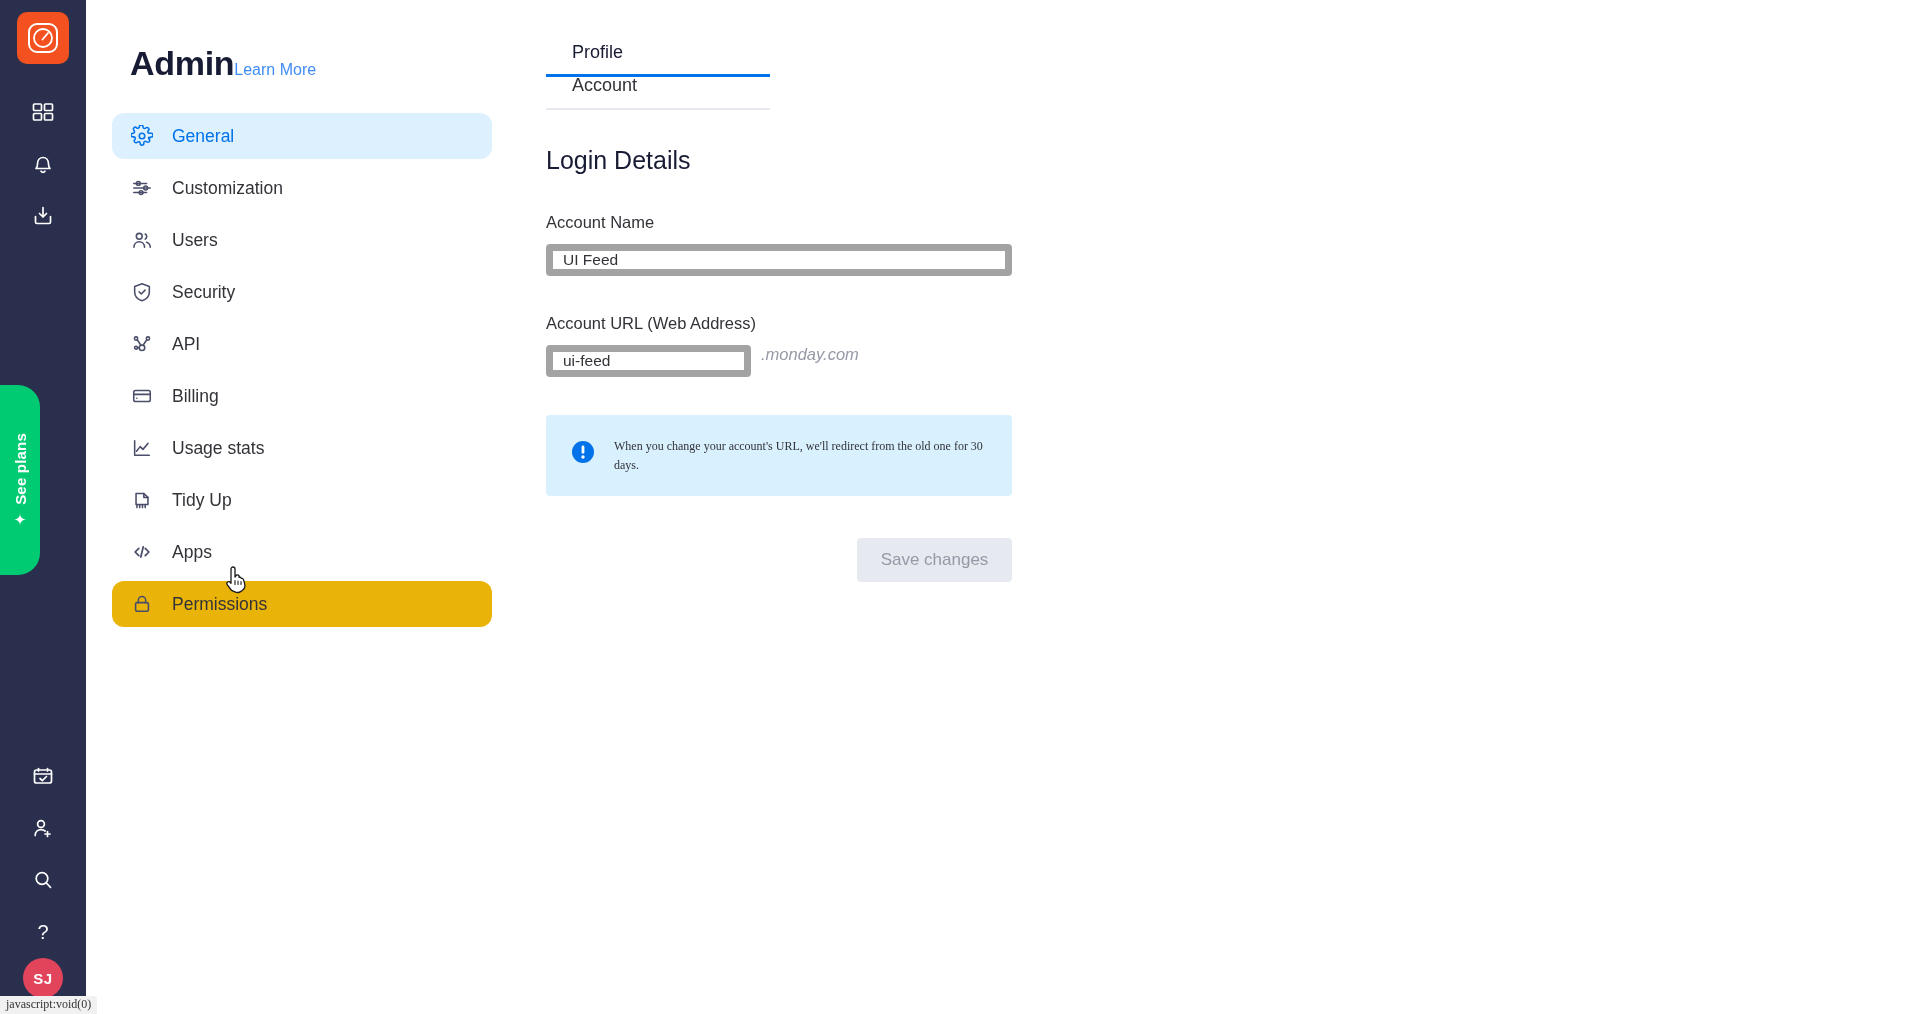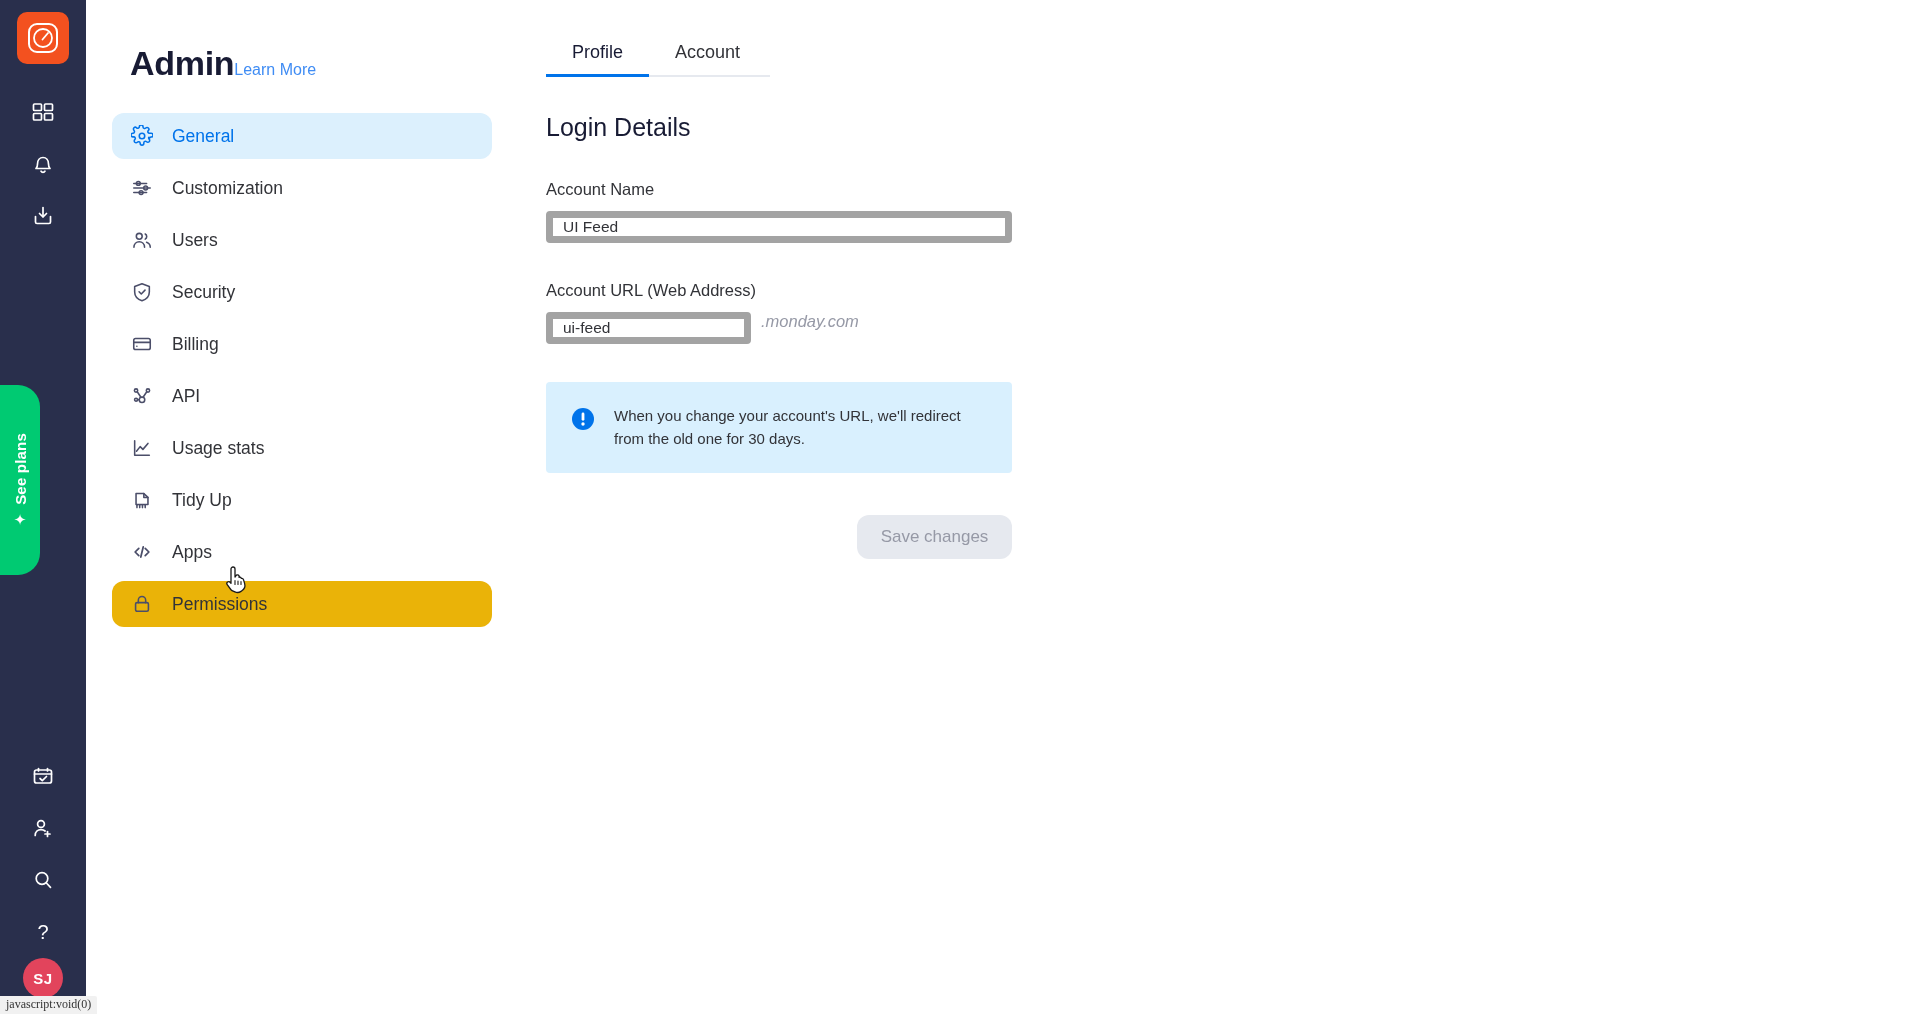--- a/index.html
+++ b/index.html
@@ -84,21 +84,21 @@
   }
   .nav-item .nav-ico { width: 24px; height: 24px; display:flex; align-items:center; justify-content:center; flex:0 0 24px; color:#4b4e69;}
   .nav-item .nav-label { font-size: 17.5px; color: #323338; }
   .nav-item.active { background: #dcf0fd; }
   .nav-item.active .nav-label { color: #0073ea; }
   .nav-item.active .nav-ico { color: #0073ea; }
   .nav-item.hovered { background: #eab308; }
 
   
   .main { flex: 1; background:#fff; position: relative; padding-left: 30px; }
-  .tabs { display: flex; gap: 0; margin-top: 42px; width: 224px; border-bottom: 2px solid #e6e9ef; }
+  .tabs { display: flex; gap: 0; margin-top: 42px; width: 224px; border-bottom: 2px solid #e6e9ef; flex-direction: column; }
   .tab {
     font-size: 18px; padding: 0 26px 12px 26px; cursor: pointer;
     color: #323338; position: relative;
   }
   .tab.active { color: #181b34; }
   .tab.active::after {
     content:''; position:absolute; left:0; right:0; bottom:-2px; height:3px; background:#0073ea;
   }
   .section-title { font-size: 25px; color: #181b34; margin-top: 36px; font-weight: normal; }
 
@@ -115,26 +115,26 @@
   .input-url { width: 205px; }
   .url-suffix { font-size: 16.5px; color: #9699a6; font-style: italic; }
 
   .info-banner {
     margin-top: 38px; width: 466px;
     background: #d9f0fe; border-radius: 4px;
     display: flex; align-items: flex-start; gap: 18px;
     padding: 22px 20px 22px 24px;
   }
   .info-icon { flex: 0 0 26px; width:26px; height:26px; margin-top:2px; }
-  .info-text { font-size: 15px; color: #323338; line-height: 1.55; }
+  .info-text { font-size: 12px; color: #323338; line-height: 1.55; font-family: Liberation Serif, serif; }
 
   .save-row { width: 466px; display: flex; justify-content: flex-end; margin-top: 42px; }
   .save-btn {
     background: #e6e9ef; color: #9699a6; border: none;
-    border-radius: 12px; height: 44px; width: 155px;
+    border-radius: 4px; height: 44px; width: 155px;
     font-size: 17px; font-family: "Liberation Sans", sans-serif;
     cursor: default;
   }
 
   
   .cursor-hand { position: absolute; left: 137px; top: 566px; width: 26px; height: 30px; pointer-events:none; z-index: 40; }
 </style>
 </head>
 <body>
 
@@ -266,46 +266,46 @@
             <path d="M12 3 L20 6 V12 C20 16.5 16.6 20 12 21.5 C7.4 20 4 16.5 4 12 V6 Z"></path>
             <path d="M8.8 11.8 L11.2 14.2 L15.3 10"></path>
           </svg>
         </span>
         <span class="nav-label">Security</span>
       </div>
 
       <div class="nav-item">
         <span class="nav-ico">
           <svg width="22" height="22" viewBox="0 0 24 24" fill="none" stroke="currentColor" stroke-width="1.7" stroke-linecap="round" stroke-linejoin="round">
-            <rect x="3" y="6" width="18" height="12" rx="2"></rect>
-            <path d="M3 10.2 L21 10.2"></path>
-            <circle cx="6.4" cy="14.4" r=".9" fill="currentColor" stroke="none"></circle>
-          </svg>
-        </span>
-        <span class="nav-label">Billing</span>
-      </div>
-
-      <div class="nav-item">
-        <span class="nav-ico">
-          <svg width="22" height="22" viewBox="0 0 24 24" fill="none" stroke="currentColor" stroke-width="1.7" stroke-linecap="round" stroke-linejoin="round">
             <circle cx="12" cy="16" r="3"></circle>
             <circle cx="5.5" cy="6" r="1.8"></circle>
             <circle cx="18.5" cy="6" r="1.8"></circle>
             <circle cx="5.5" cy="16" r="1.6"></circle>
             <path d="M6.8 7.4 L11 13.6"></path>
             <path d="M17.2 7.4 L13 13.6"></path>
             <path d="M7.1 16 L9 16"></path>
           </svg>
         </span>
         <span class="nav-label">API</span>
       </div>
 
       <div class="nav-item">
         <span class="nav-ico">
           <svg width="22" height="22" viewBox="0 0 24 24" fill="none" stroke="currentColor" stroke-width="1.7" stroke-linecap="round" stroke-linejoin="round">
+            <rect x="3" y="6" width="18" height="12" rx="2"></rect>
+            <path d="M3 10.2 L21 10.2"></path>
+            <circle cx="6.4" cy="14.4" r=".9" fill="currentColor" stroke="none"></circle>
+          </svg>
+        </span>
+        <span class="nav-label">Billing</span>
+      </div>
+
+      <div class="nav-item">
+        <span class="nav-ico">
+          <svg width="22" height="22" viewBox="0 0 24 24" fill="none" stroke="currentColor" stroke-width="1.7" stroke-linecap="round" stroke-linejoin="round">
             <path d="M4 4 L4 20 L20 20"></path>
             <path d="M6 15.5 L10 10.5 L13 13.5 L18.5 7"></path>
           </svg>
         </span>
         <span class="nav-label">Usage stats</span>
       </div>
 
       <div class="nav-item">
         <span class="nav-ico">
           <svg width="22" height="22" viewBox="0 0 24 24" fill="none" stroke="currentColor" stroke-width="1.7" stroke-linecap="round" stroke-linejoin="round">

